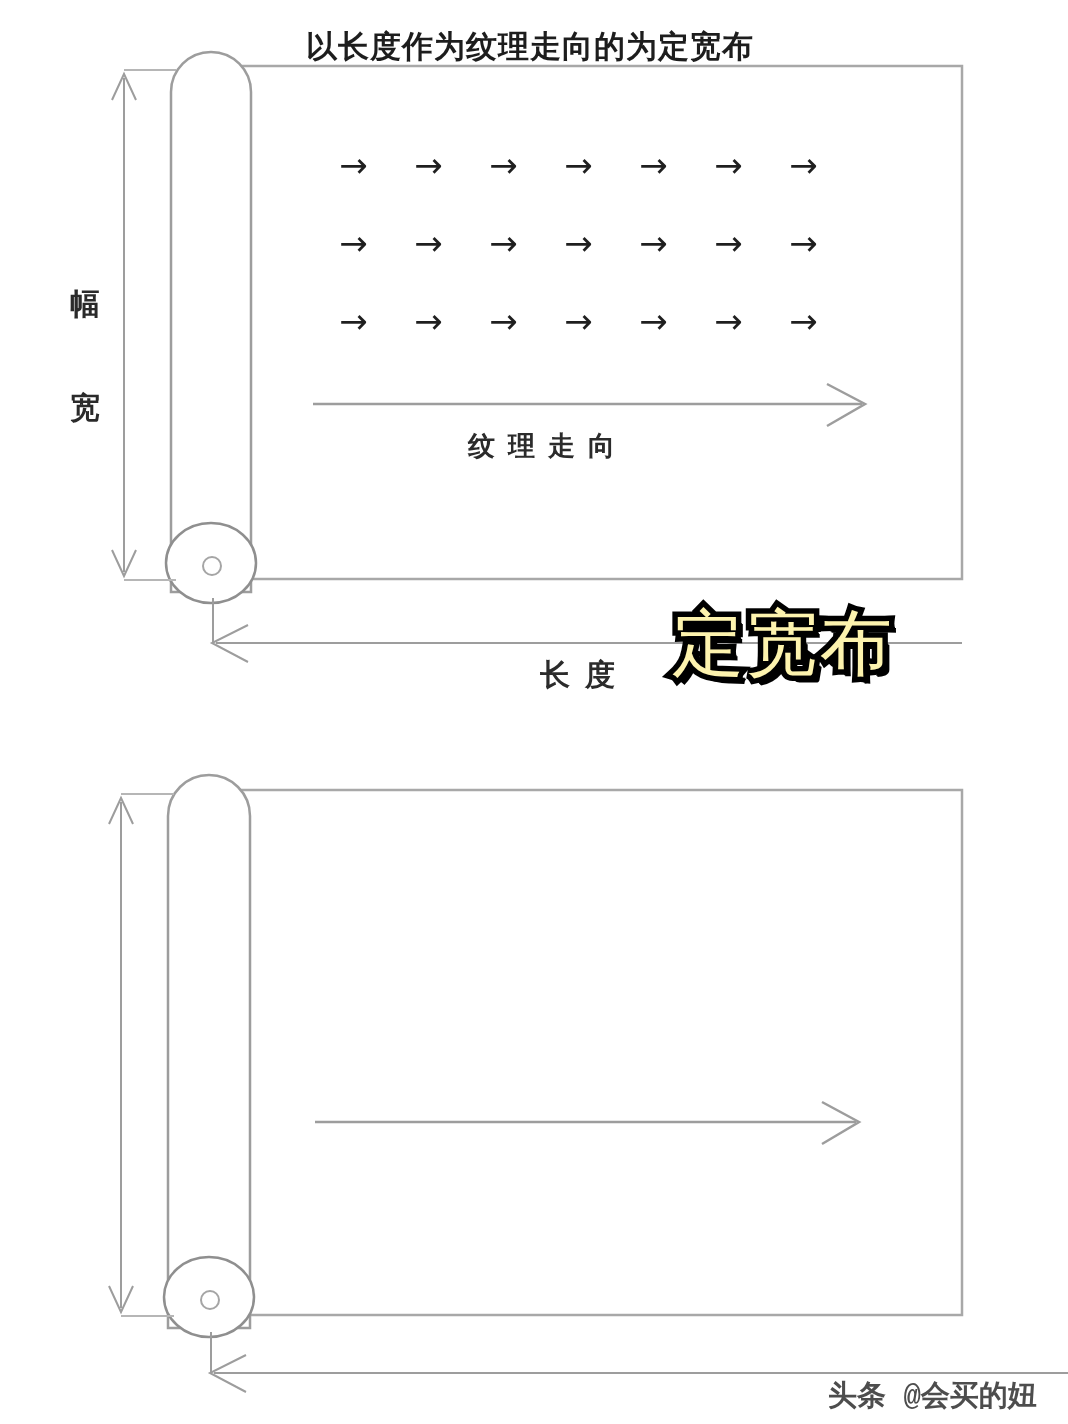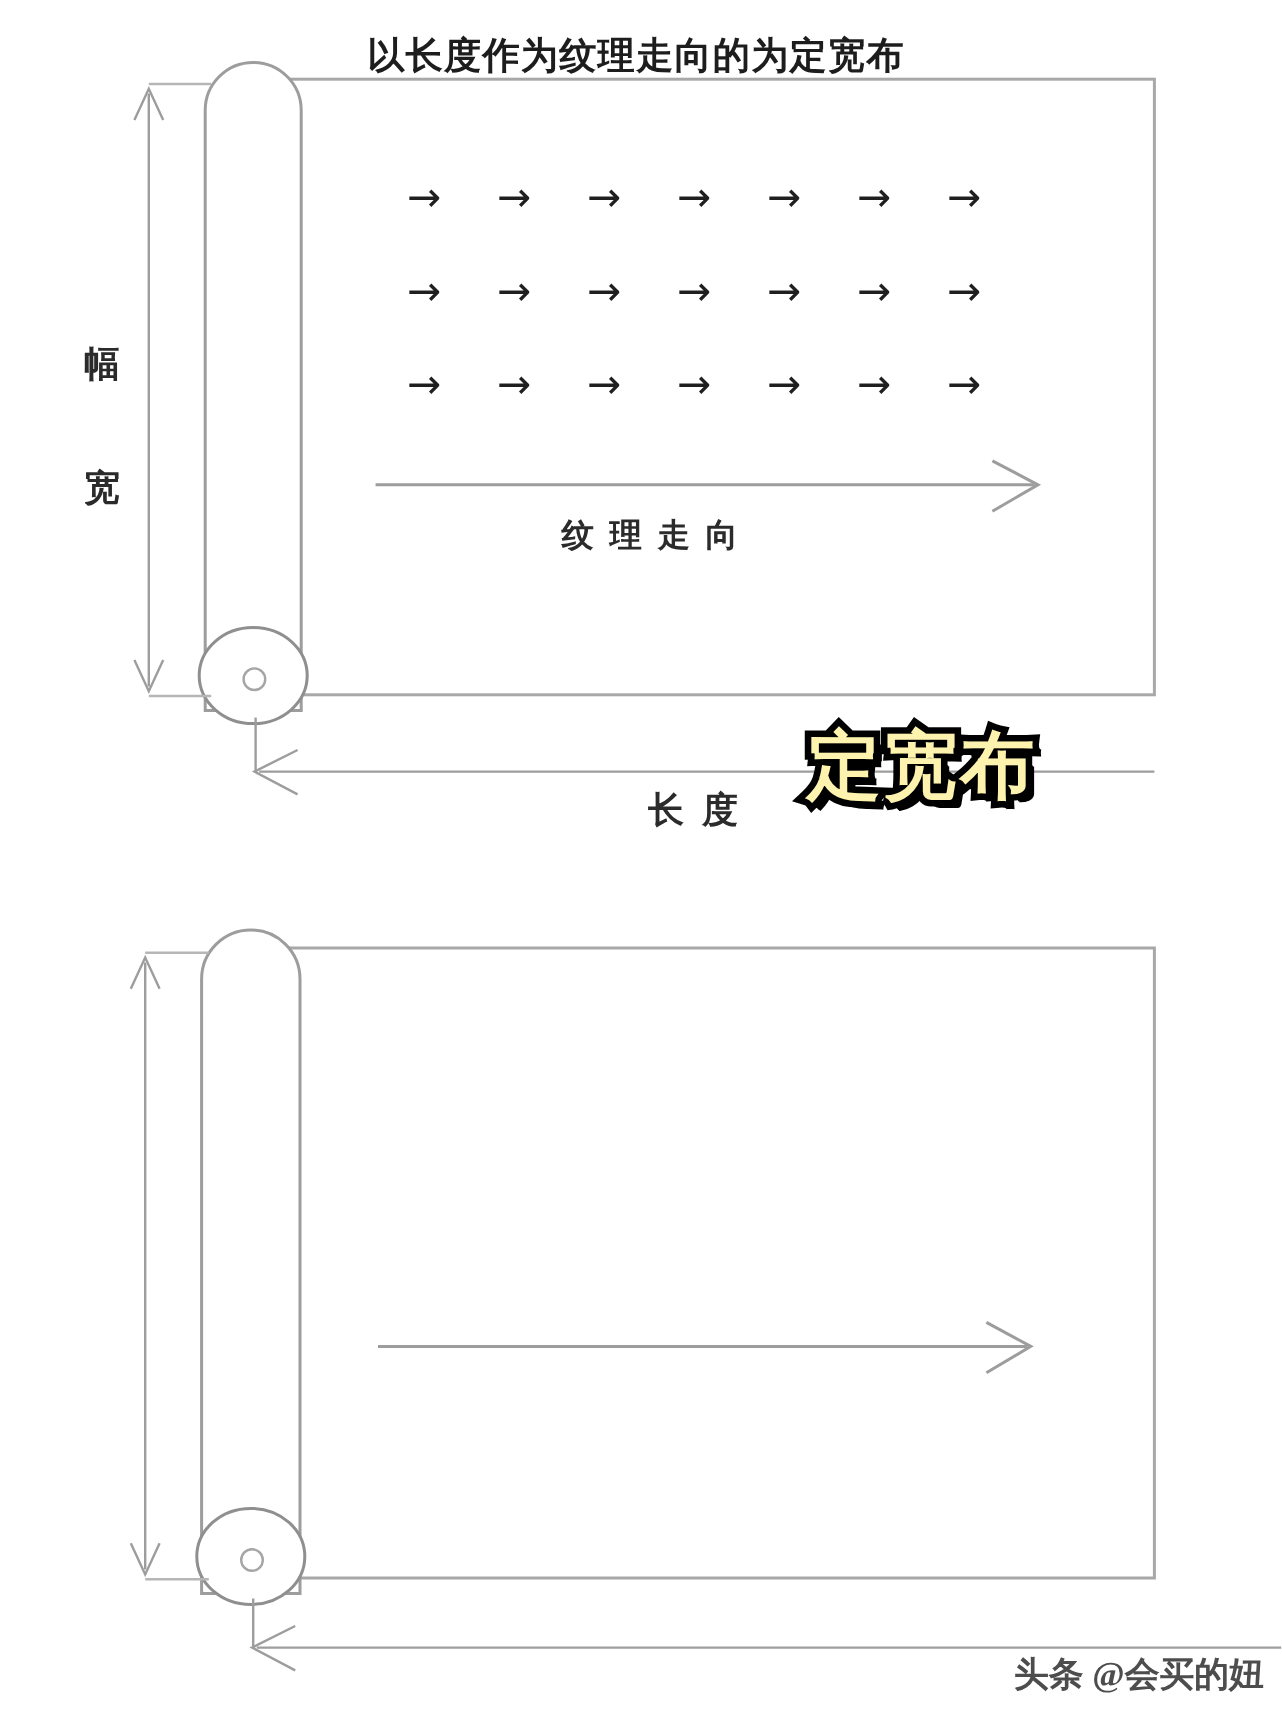--- a/index.html
+++ b/index.html
@@ -79,42 +79,42 @@
     text-align:center;
   }
   #arrows-1{left:316px;top:148px;}
   #arrows-1 .arrow-row{margin-bottom:44px;}
   #arrows-1 .grain-arrow{width:75px;}
 
   
   #overlay-sticker{
     position:absolute;
     left:672px;top:596px;
-    font-size:62px;
-    font-weight:bold;
+    font-size:72px;
+    font-weight:normal;
     font-family:"Liberation Sans","DejaVu Sans",sans-serif;
     color:#fdf3ae;
     letter-spacing:2px;
     white-space:nowrap;
     -webkit-text-stroke:11px #000000;
     paint-order:stroke fill;
     text-shadow:
        6px 6px 0 #000000,
        7px 7px 0 #000000;
   }
 
   
   #watermark{
     position:absolute;
-    left:845px;top:1376px;
+    left:828px;top:1376px;
     font-size:29px;
     font-weight:bold;
     color:#3a3a3a;
     white-space:nowrap;
-    font-family:Liberation Serif, serif;
+    font-family:Liberation Mono, monospace;
     opacity:.9;
   }
 </style>
 </head>
 <body>
 
 <div class="stage">
 
   <div class="panel" id="panel-1">
 

